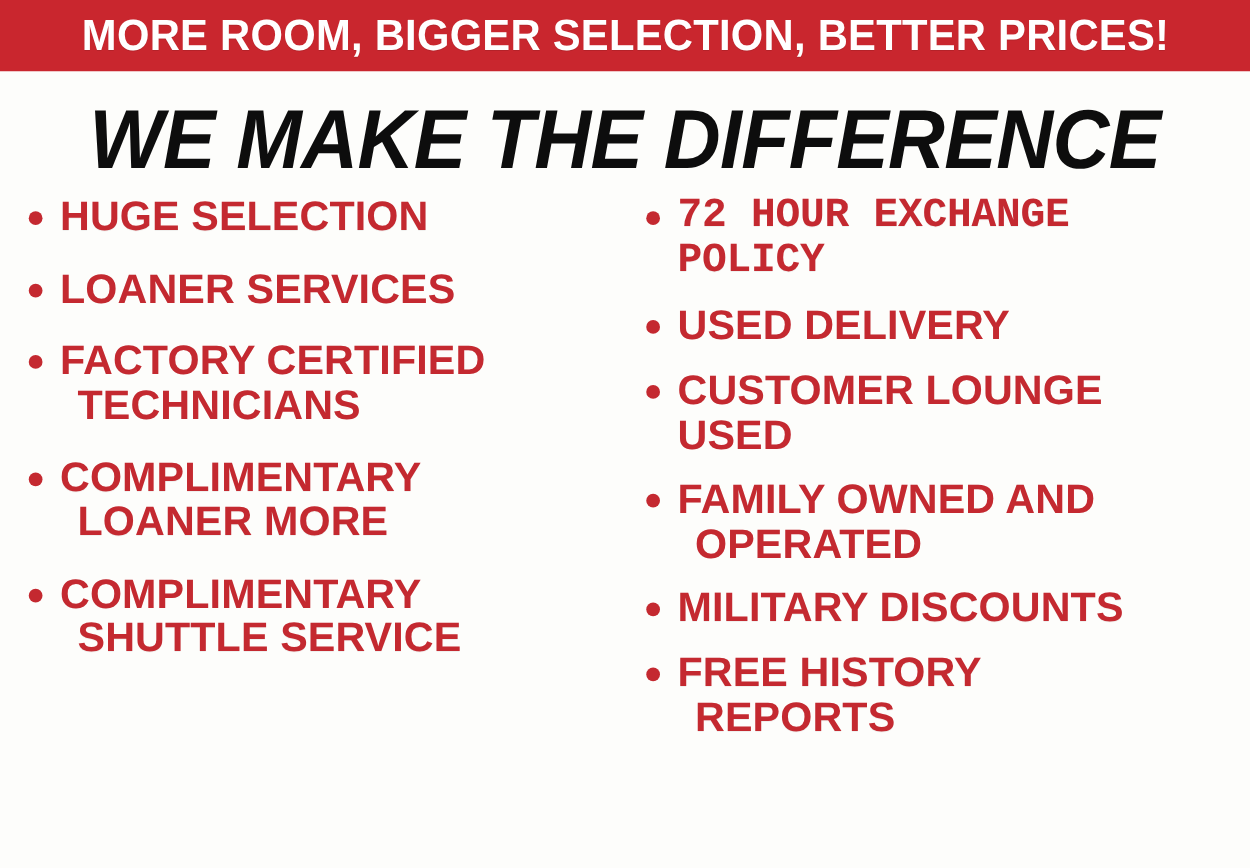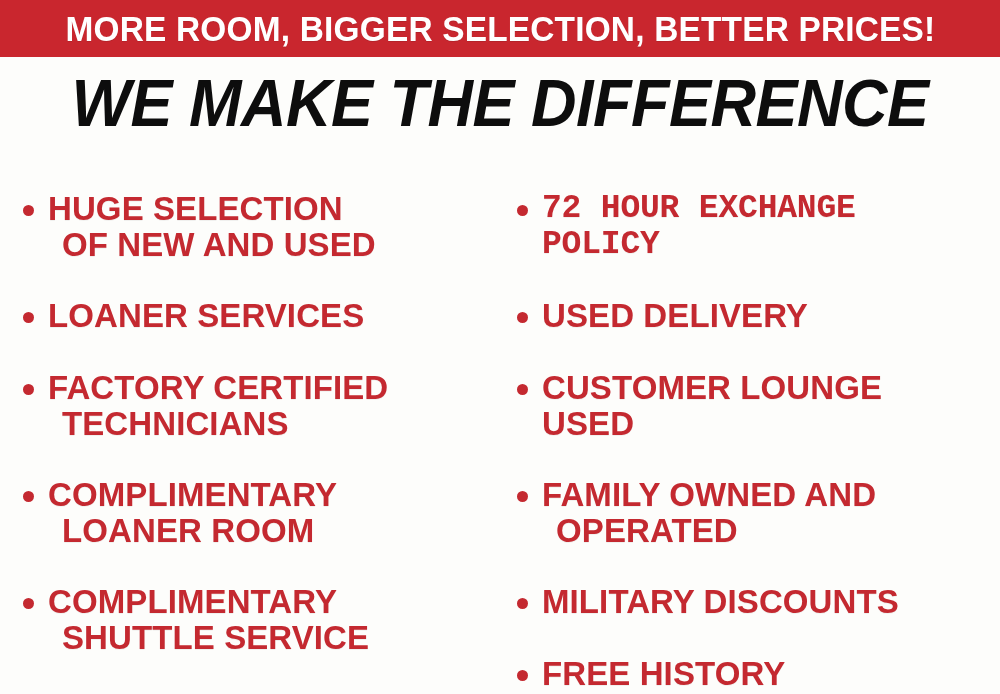--- a/index.html
+++ b/index.html
@@ -46,21 +46,21 @@
   }
 
   
   .headline-wrap {
     position: absolute;
     left: 0;
     top: 62px;
     width: 1000px;
     height: 82px;
     display: flex;
-    align-items: center;
+    align-items: flex-end;
     justify-content: center;
   }
 
   .headline {
     color: #0d0d0d;
     font-family: "Liberation Sans", sans-serif;
     font-weight: bold;
     font-style: italic;
     font-size: 63px;
     line-height: 1;
@@ -108,21 +108,20 @@
 
   .bullet-text {
     display: block;
     color: #c42930;
     font-family: "Liberation Sans", sans-serif;
     font-weight: bold;
     font-size: 33px;
     line-height: 1.08;
     letter-spacing: 0.1px;
     text-shadow: 0 0.5px 0 rgba(0,0,0,0.05);
-    margin-top: 36px;
   }
 
   .bullet-text .l2 {
     display: block;
     margin-left: 14px;
   }
 
   
   .tight-gap { letter-spacing: -0.2px; font-family: Liberation Mono, monospace; }
 </style>
@@ -140,21 +139,20 @@
   </div>
 
   <div class="columns">
 
     <div class="col col-left">
 
       <div class="bullet-item">
         <span class="bullet-dot"></span>
         <span class="bullet-text">
           <span>HUGE SELECTION</span>
-          <span class="l2">OF NEW AND USED</span>
         </span>
       </div>
 
       <div class="bullet-item">
         <span class="bullet-dot"></span>
         <span class="bullet-text">
           <span>LOANER SERVICES</span>
         </span>
       </div>
 
@@ -163,21 +161,21 @@
         <span class="bullet-text">
           <span>FACTORY CERTIFIED</span>
           <span class="l2">TECHNICIANS</span>
         </span>
       </div>
 
       <div class="bullet-item">
         <span class="bullet-dot"></span>
         <span class="bullet-text">
           <span>COMPLIMENTARY</span>
-          <span class="l2">LOANER ROOM</span>
+          <span class="l2">LOANER MORE</span>
         </span>
       </div>
 
       <div class="bullet-item">
         <span class="bullet-dot"></span>
         <span class="bullet-text">
           <span>COMPLIMENTARY</span>
           <span class="l2">SHUTTLE SERVICE</span>
         </span>
       </div>

